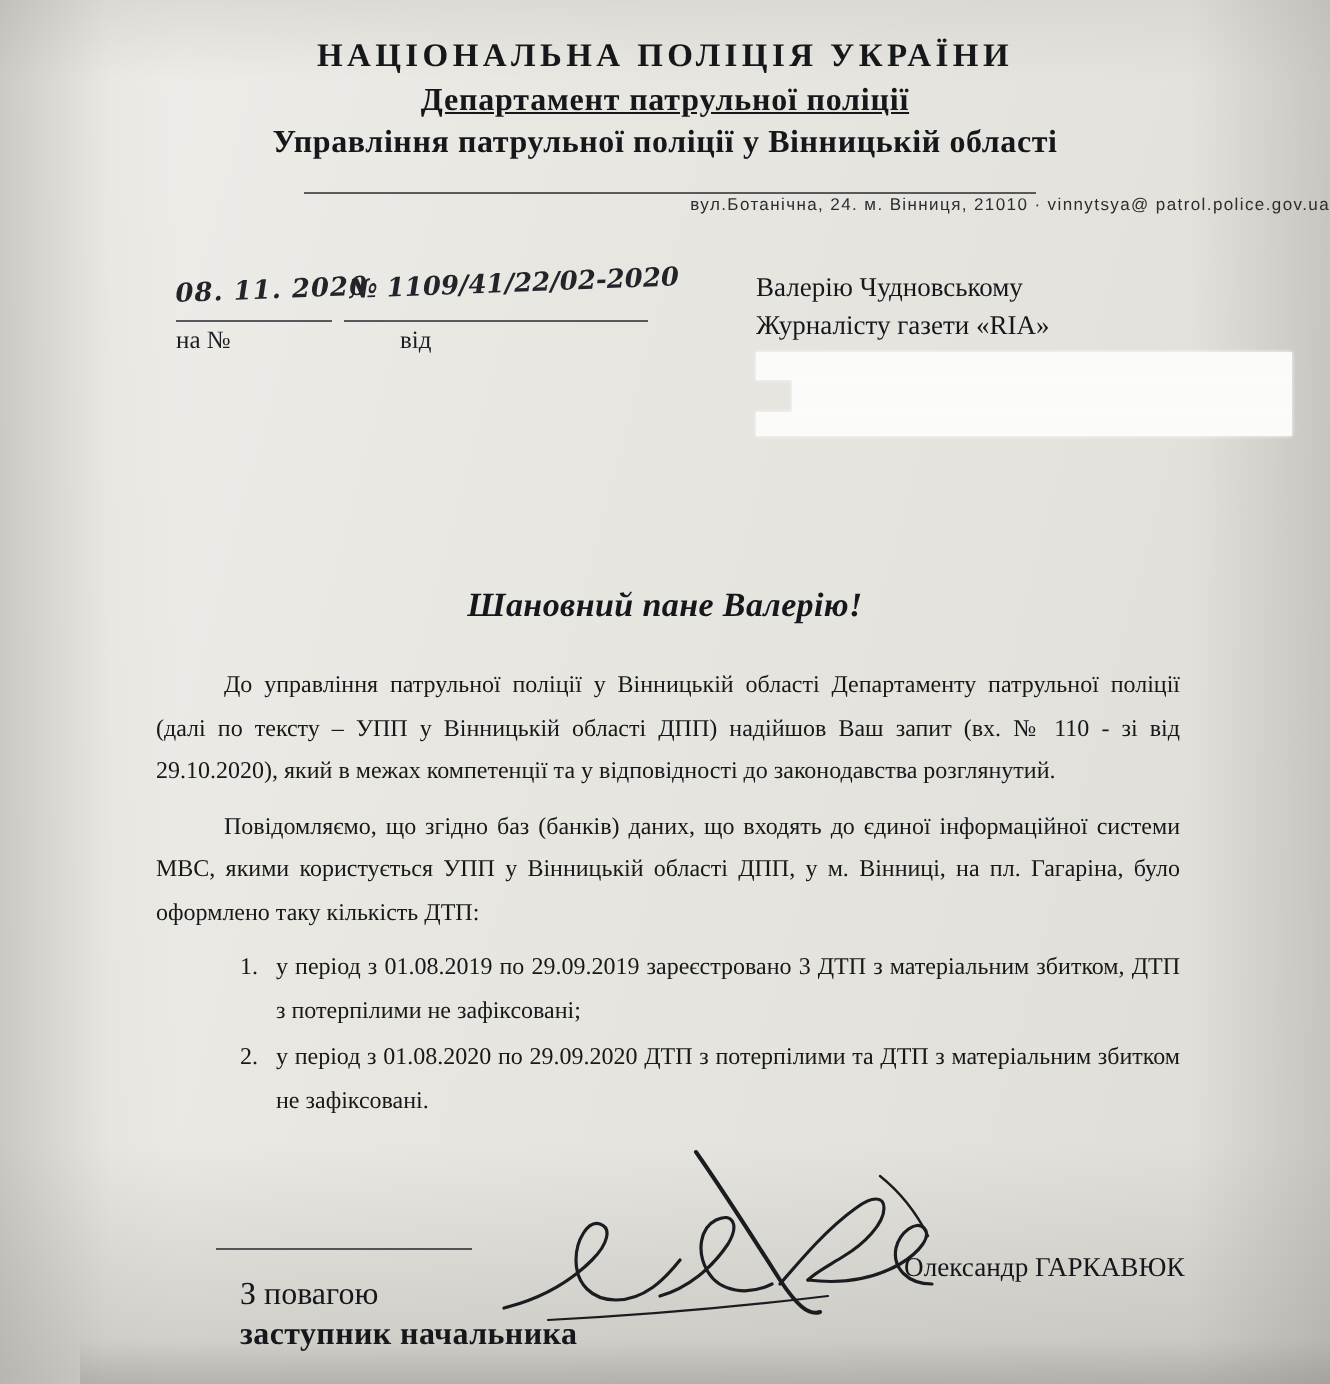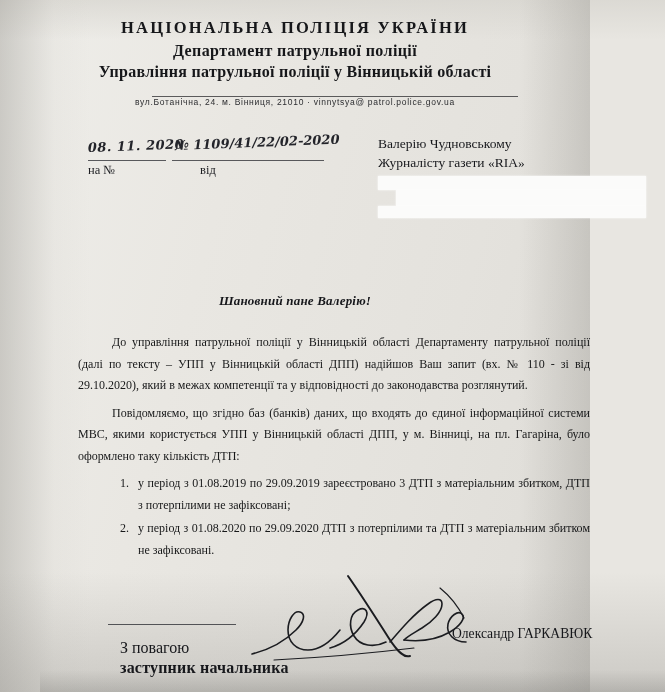--- a/index.html
+++ b/index.html
@@ -8,21 +8,21 @@
   }
   body {
     width: 665px;
     height: 692px;
     background: #e8e6e1;
     font-family: "Liberation Serif", serif;
     overflow: hidden;
   }
   .page {
     position: relative;
-    width: 590px;
+    width: 665px;
     height: 692px;
     background: linear-gradient(105deg, #efeeea 0%, #e9e7e2 35%, #e4e2dd 70%, #dedcd7 100%);
   }
   
   .shade {
     position: absolute;
     pointer-events: none;
   }
   .shade-left {
     left: 0; top: 0; width: 90px; height: 692px;
@@ -53,41 +53,42 @@
     font-size: 16.5px;
     font-weight: bold;
     letter-spacing: 2.2px;
     white-space: nowrap;
   }
   .org-line-2 {
     font-size: 16px;
     font-weight: bold;
     letter-spacing: 0.4px;
     margin-top: 4px;
+    text-decoration: underline;
   }
   .org-line-3 {
     font-size: 16px;
     font-weight: bold;
     letter-spacing: 0.3px;
     margin-top: 3px;
   }
   .addr-rule {
     position: absolute;
     left: 152px;
     top: 96px;
     width: 366px;
     height: 1px;
     background: #2b2b2d;
     opacity: 0.75;
   }
   .addr-line {
     position: absolute;
     left: 0; right: 0;
     top: 97px;
-    text-align: center;
+    text-align: right;
     font-size: 8.5px;
     letter-spacing: 0.7px;
     color: #2c2d30;
     font-family: "Liberation Sans", sans-serif;
   }
 
   
   .ref-block {
     position: absolute;
     left: 80px;
@@ -151,21 +152,21 @@
   .redact-1 { left: 378px; top: 176px; width: 268px; height: 14px; }
   .redact-2 { left: 396px; top: 190px; width: 250px; height: 16px; }
   .redact-3 { left: 378px; top: 206px; width: 268px; height: 12px; }
 
   
   .salutation {
     position: absolute;
     left: 0; right: 0;
     top: 293px;
     text-align: center;
-    font-size: 13px;
+    font-size: 17px;
     font-style: italic;
     font-weight: bold;
     color: #16171b;
     letter-spacing: 0.2px;
   }
 
   
   .body-text {
     position: absolute;
     left: 78px;

